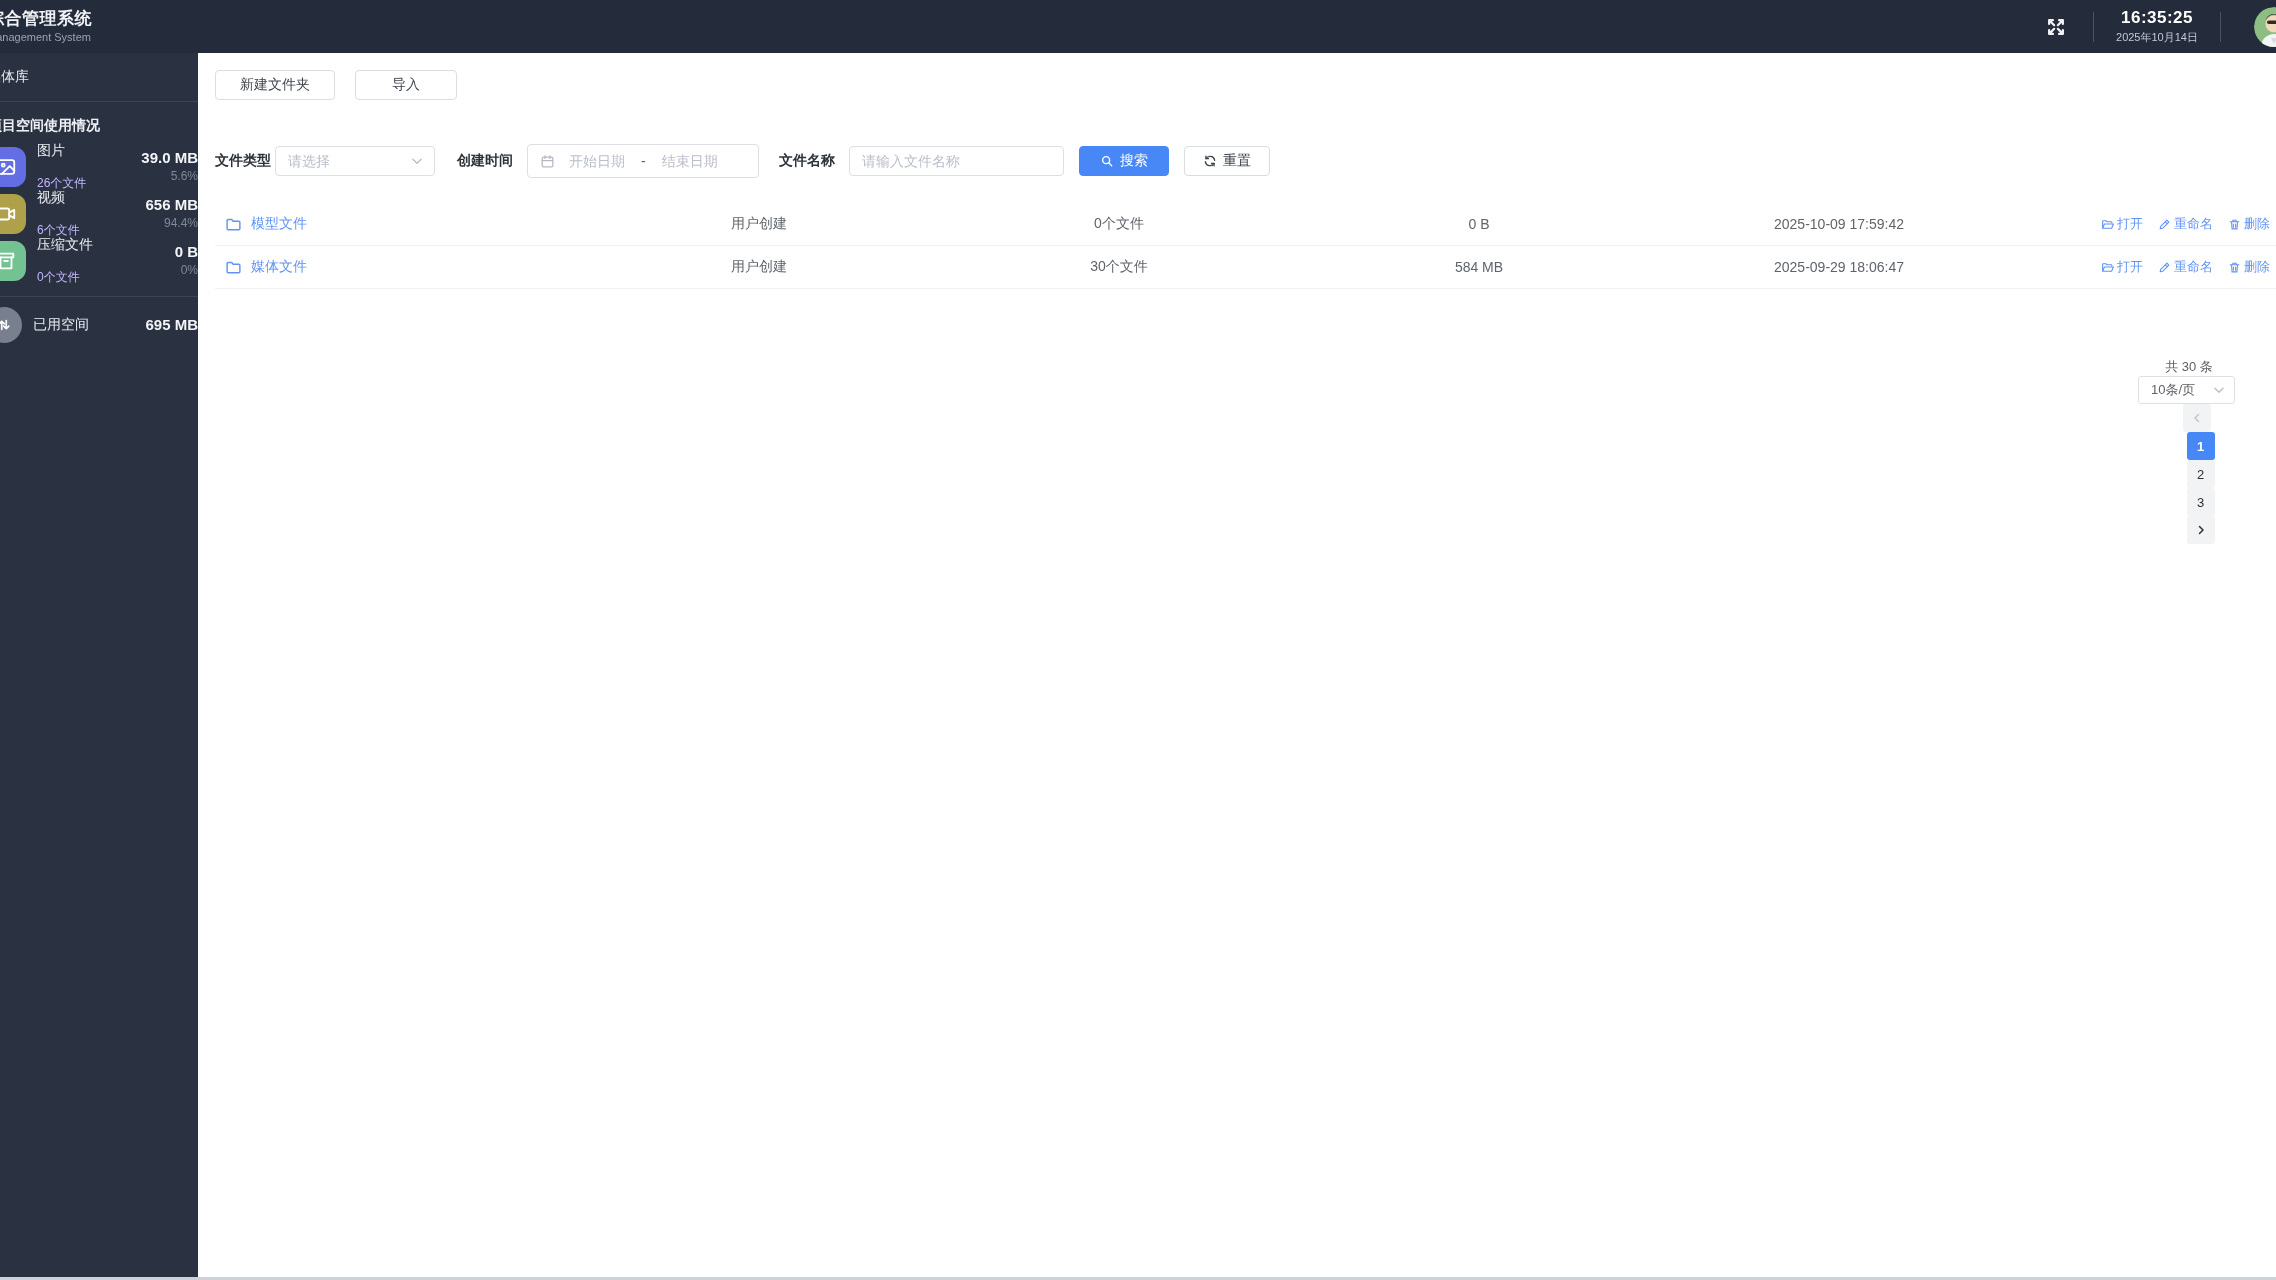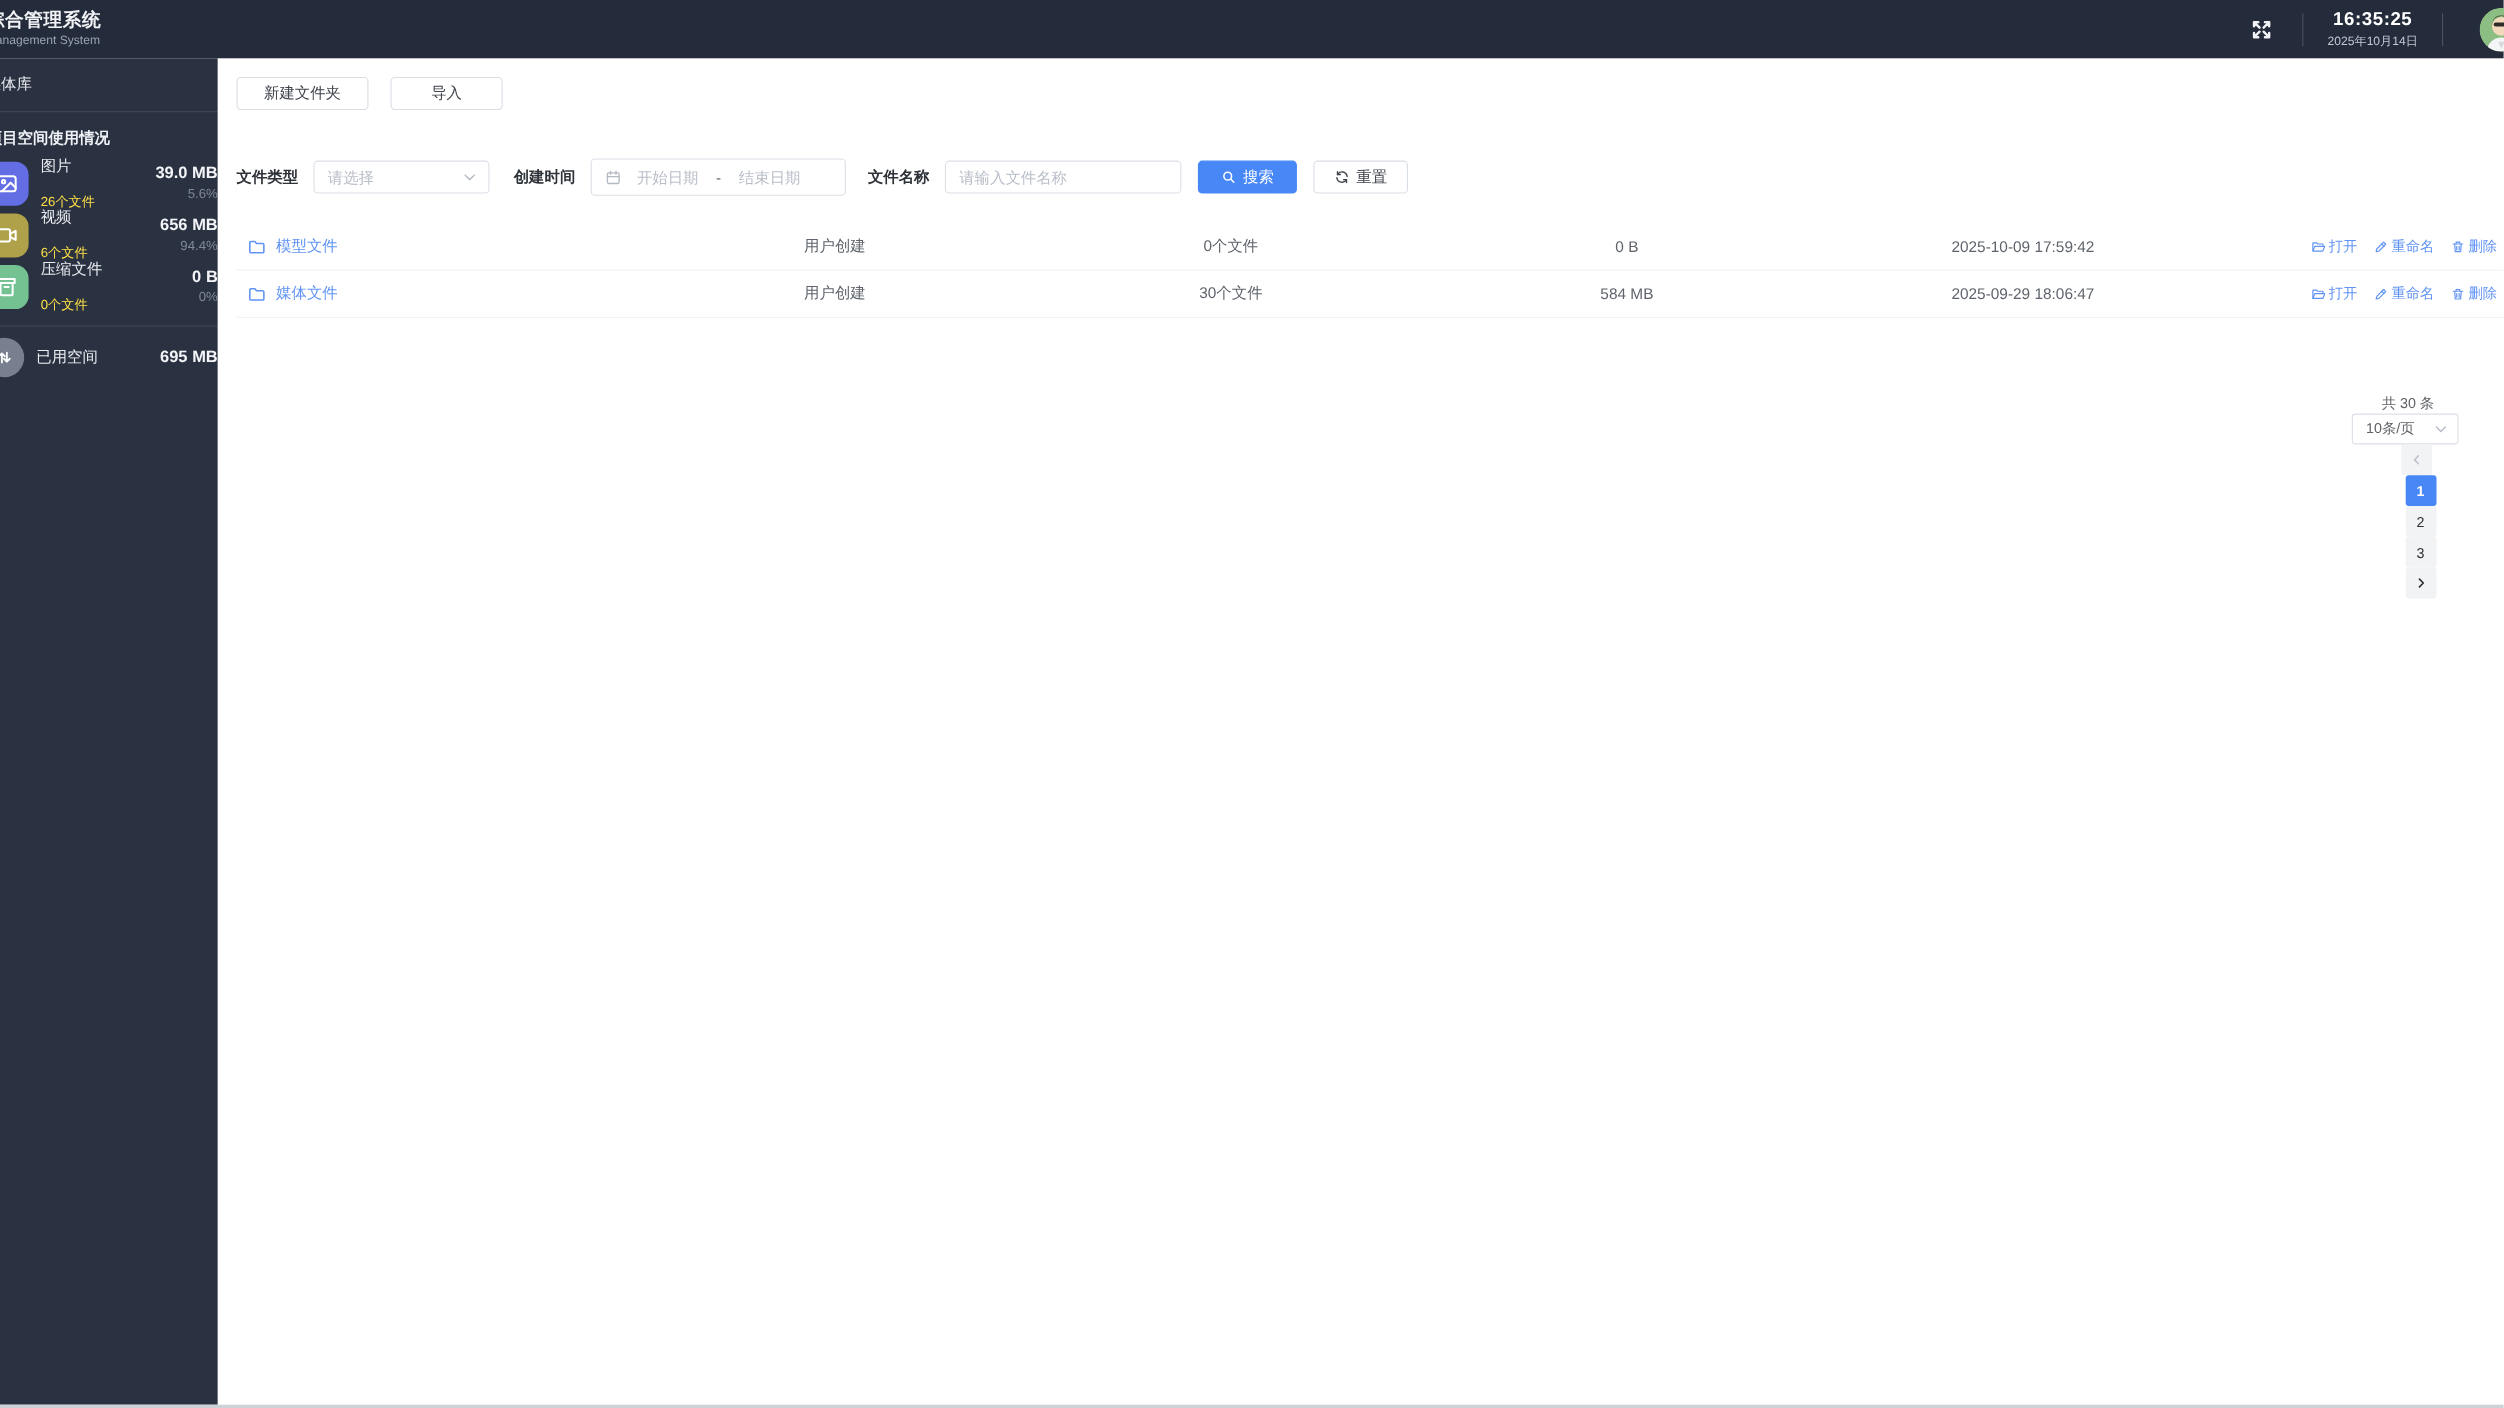--- a/index.html
+++ b/index.html
@@ -29,21 +29,21 @@
     cursor:pointer; }
   .menu-item span { margin-left:-13px; white-space:nowrap; }
   .usage-title { margin:15px 0 8px -12px; font-size:14px; font-weight:bold;
     color:#eef1f5; white-space:nowrap; }
   .usage-item { height:47px; display:flex; align-items:center; }
   .badge { width:40px; height:40px; border-radius:12px; margin-left:-14px; flex:none;
     display:flex; align-items:center; justify-content:center; color:#fff; }
   .badge svg { width:22px; height:22px; }
   .u-txt { margin-left:11px; line-height:1.25; }
   .u-label { font-size:14px; color:#e9ecf1; }
-  .u-count { font-size:12px; color:#fde047; margin-top:16px; }
+  .u-count { font-size:12px; color:#c4b5fd; margin-top:16px; }
   .u-right { margin-left:auto; text-align:right; line-height:1.25; }
   .u-size { font-size:15px; font-weight:bold; color:#f3f5f8; }
   .u-pct { font-size:12px; color:#7f8899; margin-top:1px; }
   .side-sep { border-top:1px solid rgba(255,255,255,.09); margin-top:12px; }
   .total-row { height:56px; display:flex; align-items:center; }
   .total-ic { width:36px; height:36px; border-radius:50%; background:#788090; margin-left:-14px;
     flex:none; display:flex; align-items:center; justify-content:center; color:#fff; }
   .total-ic svg { width:18px; height:18px; }
 
   
@@ -53,21 +53,21 @@
     border:1px solid #d9dde4; border-radius:4px; background:#fff; color:#3f444c;
     font-size:14px; cursor:pointer; }
   .toolbar { position:absolute; left:17px; top:17px; display:flex; }
   .btn-new { width:120px; margin-right:20px; }
   .btn-import { width:102px; }
 
   .filters { position:absolute; left:17px; top:93px; display:flex; align-items:center; height:30px; }
   .f-label { font-size:14px; font-weight:bold; color:#2e3339; white-space:nowrap; }
   .box { height:30px; border:1px solid #dcdfe6; border-radius:4px; background:#fff;
     display:flex; align-items:center; }
-  .sel { width:160px; margin-left:14px; padding:0 10px 0 12px; cursor:pointer; }
+  .sel { width:160px; margin-left:4px; padding:0 10px 0 12px; cursor:pointer; }
   .sel input, .txt-in input { border:none; outline:none; width:100%; font-size:14px;
     color:#5f646c; background:transparent; font-family:inherit; }
   .sel input::placeholder, .date-box input::placeholder, .txt-in input::placeholder { color:#b9bec8; }
   .chev { color:#b9bec8; width:14px; height:14px; flex:none; }
   .date-box { width:232px; margin-left:14px; padding:16px 10px; }
   .date-box input { border:none; outline:none; font-size:14px; width:84px; text-align:center;
     background:transparent; font-family:inherit; }
   .date-sep { color:#5f646c; font-size:14px; padding:0 2px; }
   .cal-ic { width:15px; height:15px; color:#b3b8c2; flex:none; margin-left:2px; }
   .ml22 { margin-left:22px; } .ml20 { margin-left:20px; }

